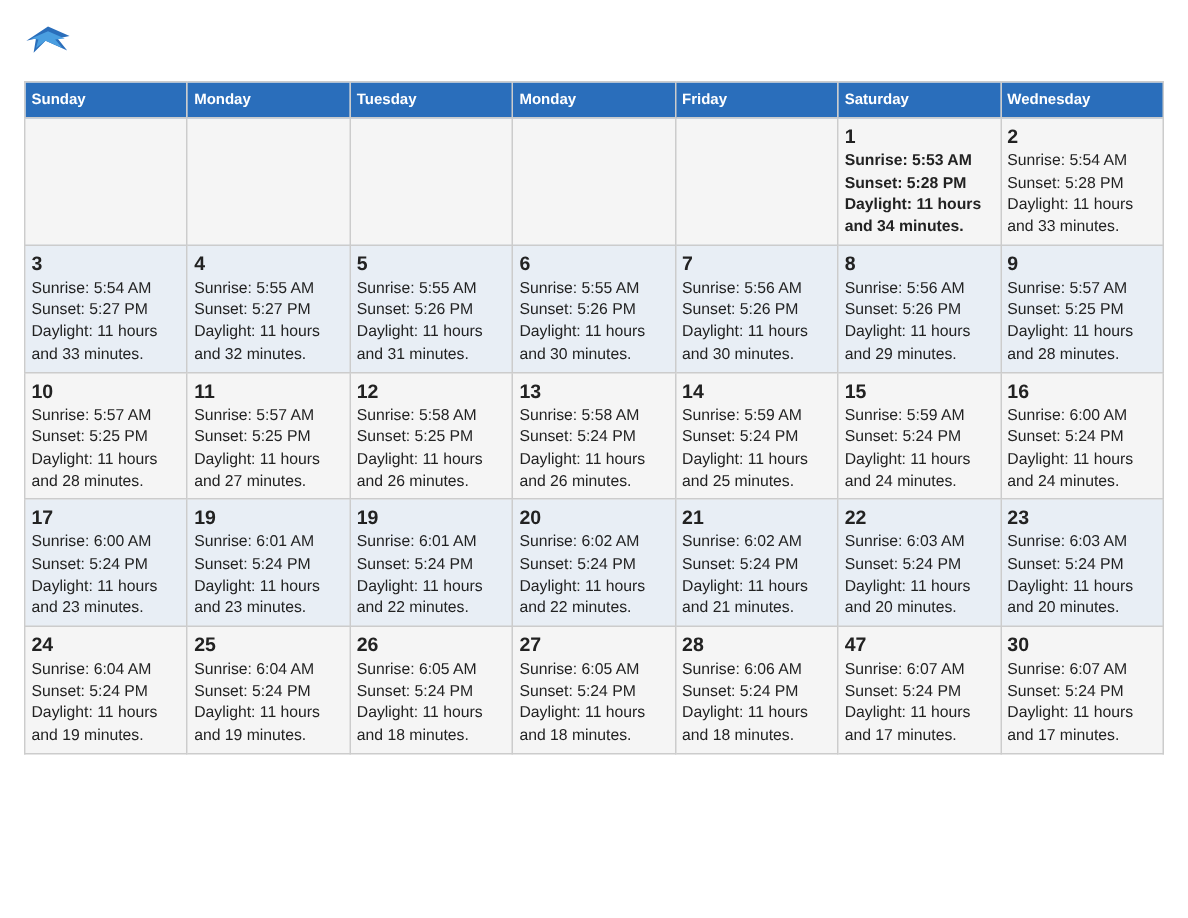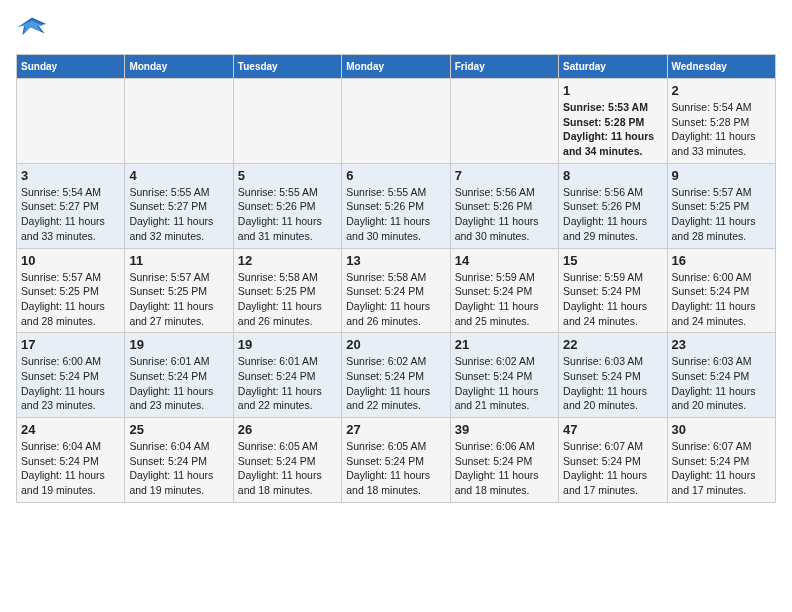--- a/index.html
+++ b/index.html
@@ -311,21 +311,21 @@
 and 18 minutes.</div>
         </td>
         <td>
           <span class="day-num">27</span>
           <div class="day-info" style="white-space: pre-line;">Sunrise: 6:05 AM
 Sunset: 5:24 PM
 Daylight: 11 hours
 and 18 minutes.</div>
         </td>
         <td>
-          <span class="day-num">39</span>
+          <span class="day-num">28</span>
           <div class="day-info" style="white-space: pre-line;">Sunrise: 6:06 AM
 Sunset: 5:24 PM
 Daylight: 11 hours
 and 18 minutes.</div>
         </td>
         <td>
           <span class="day-num">47</span>
           <div class="day-info" style="white-space: pre-line;">Sunrise: 6:07 AM
 Sunset: 5:24 PM
 Daylight: 11 hours

